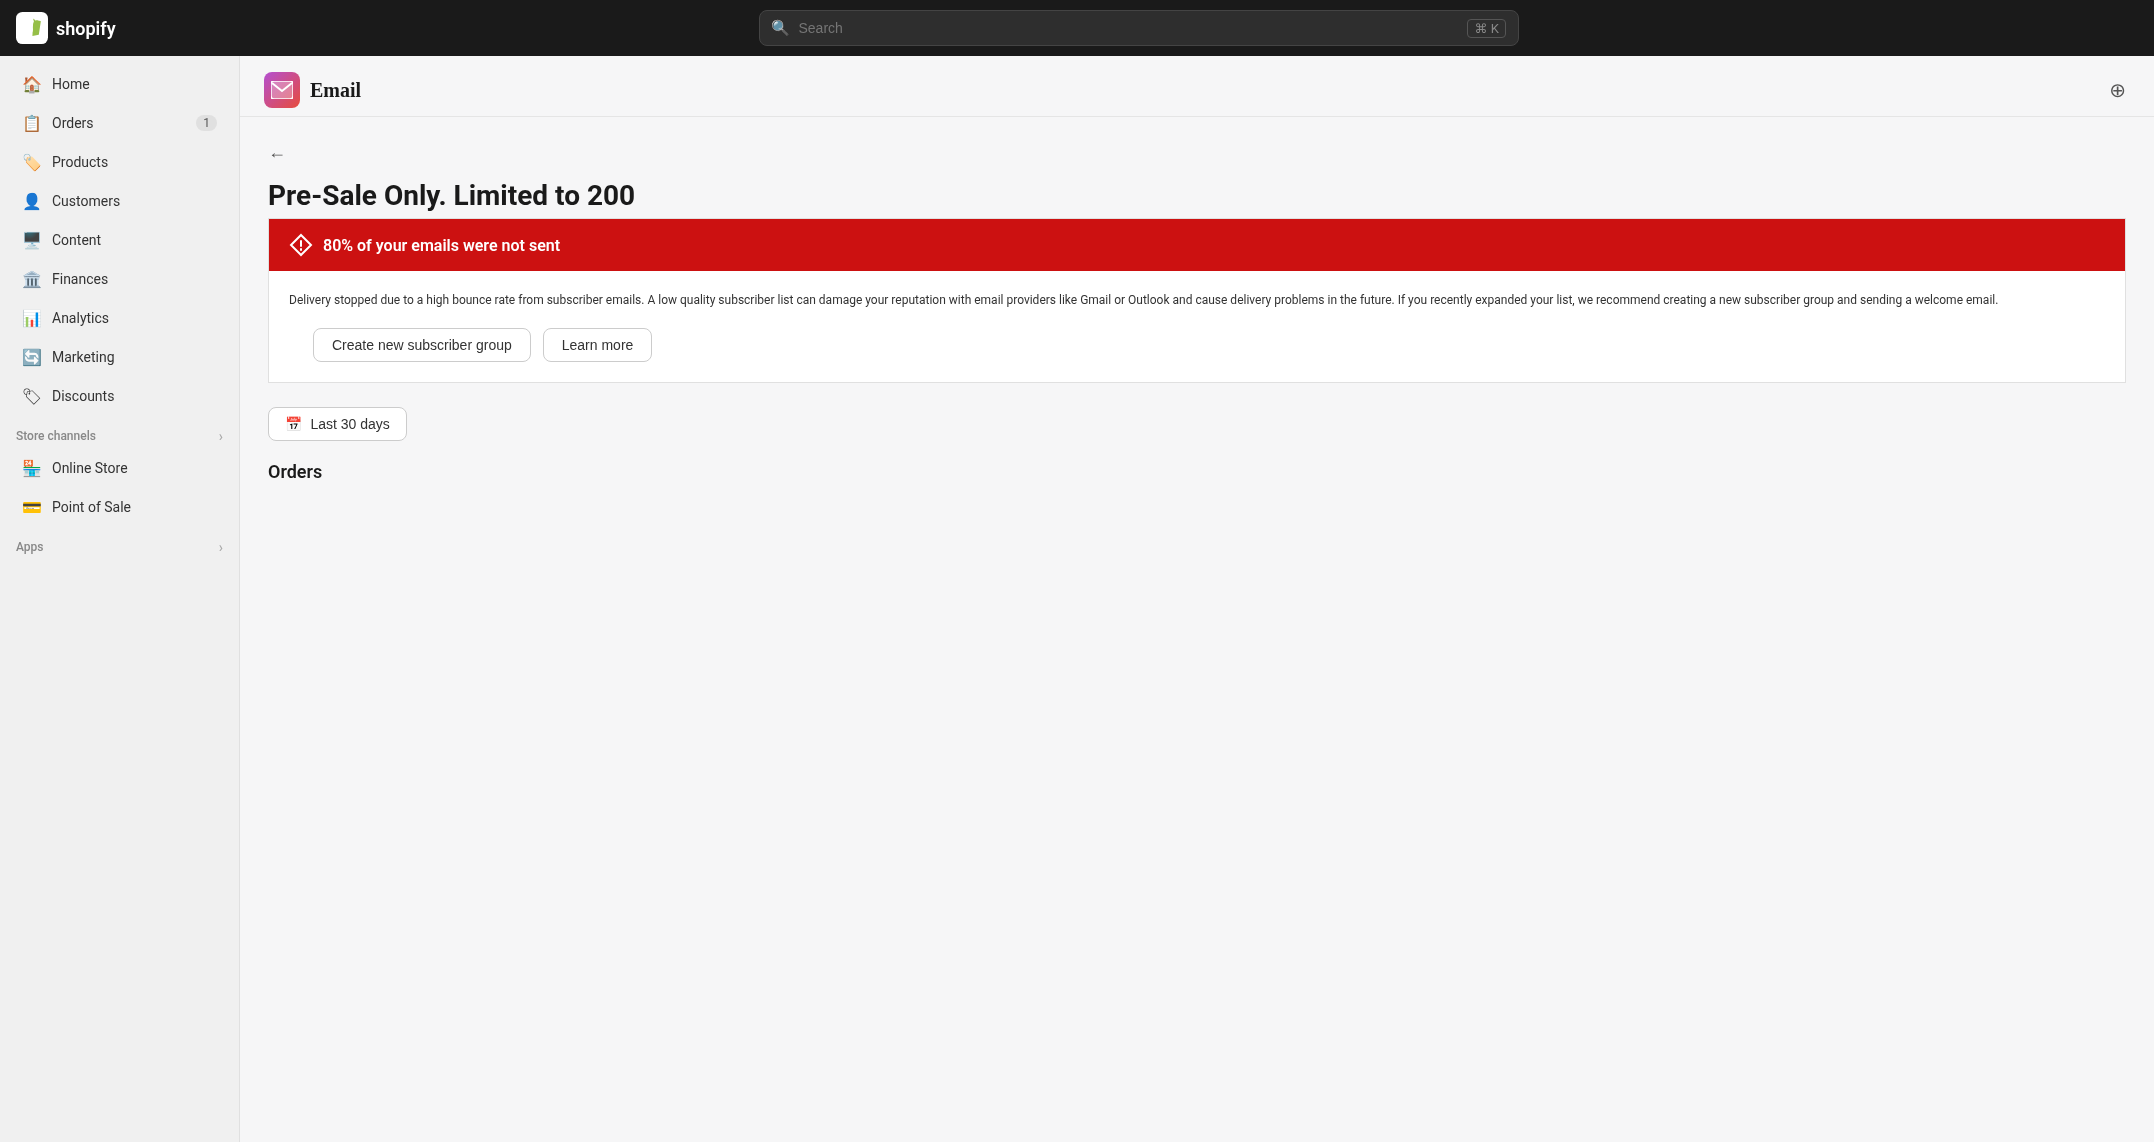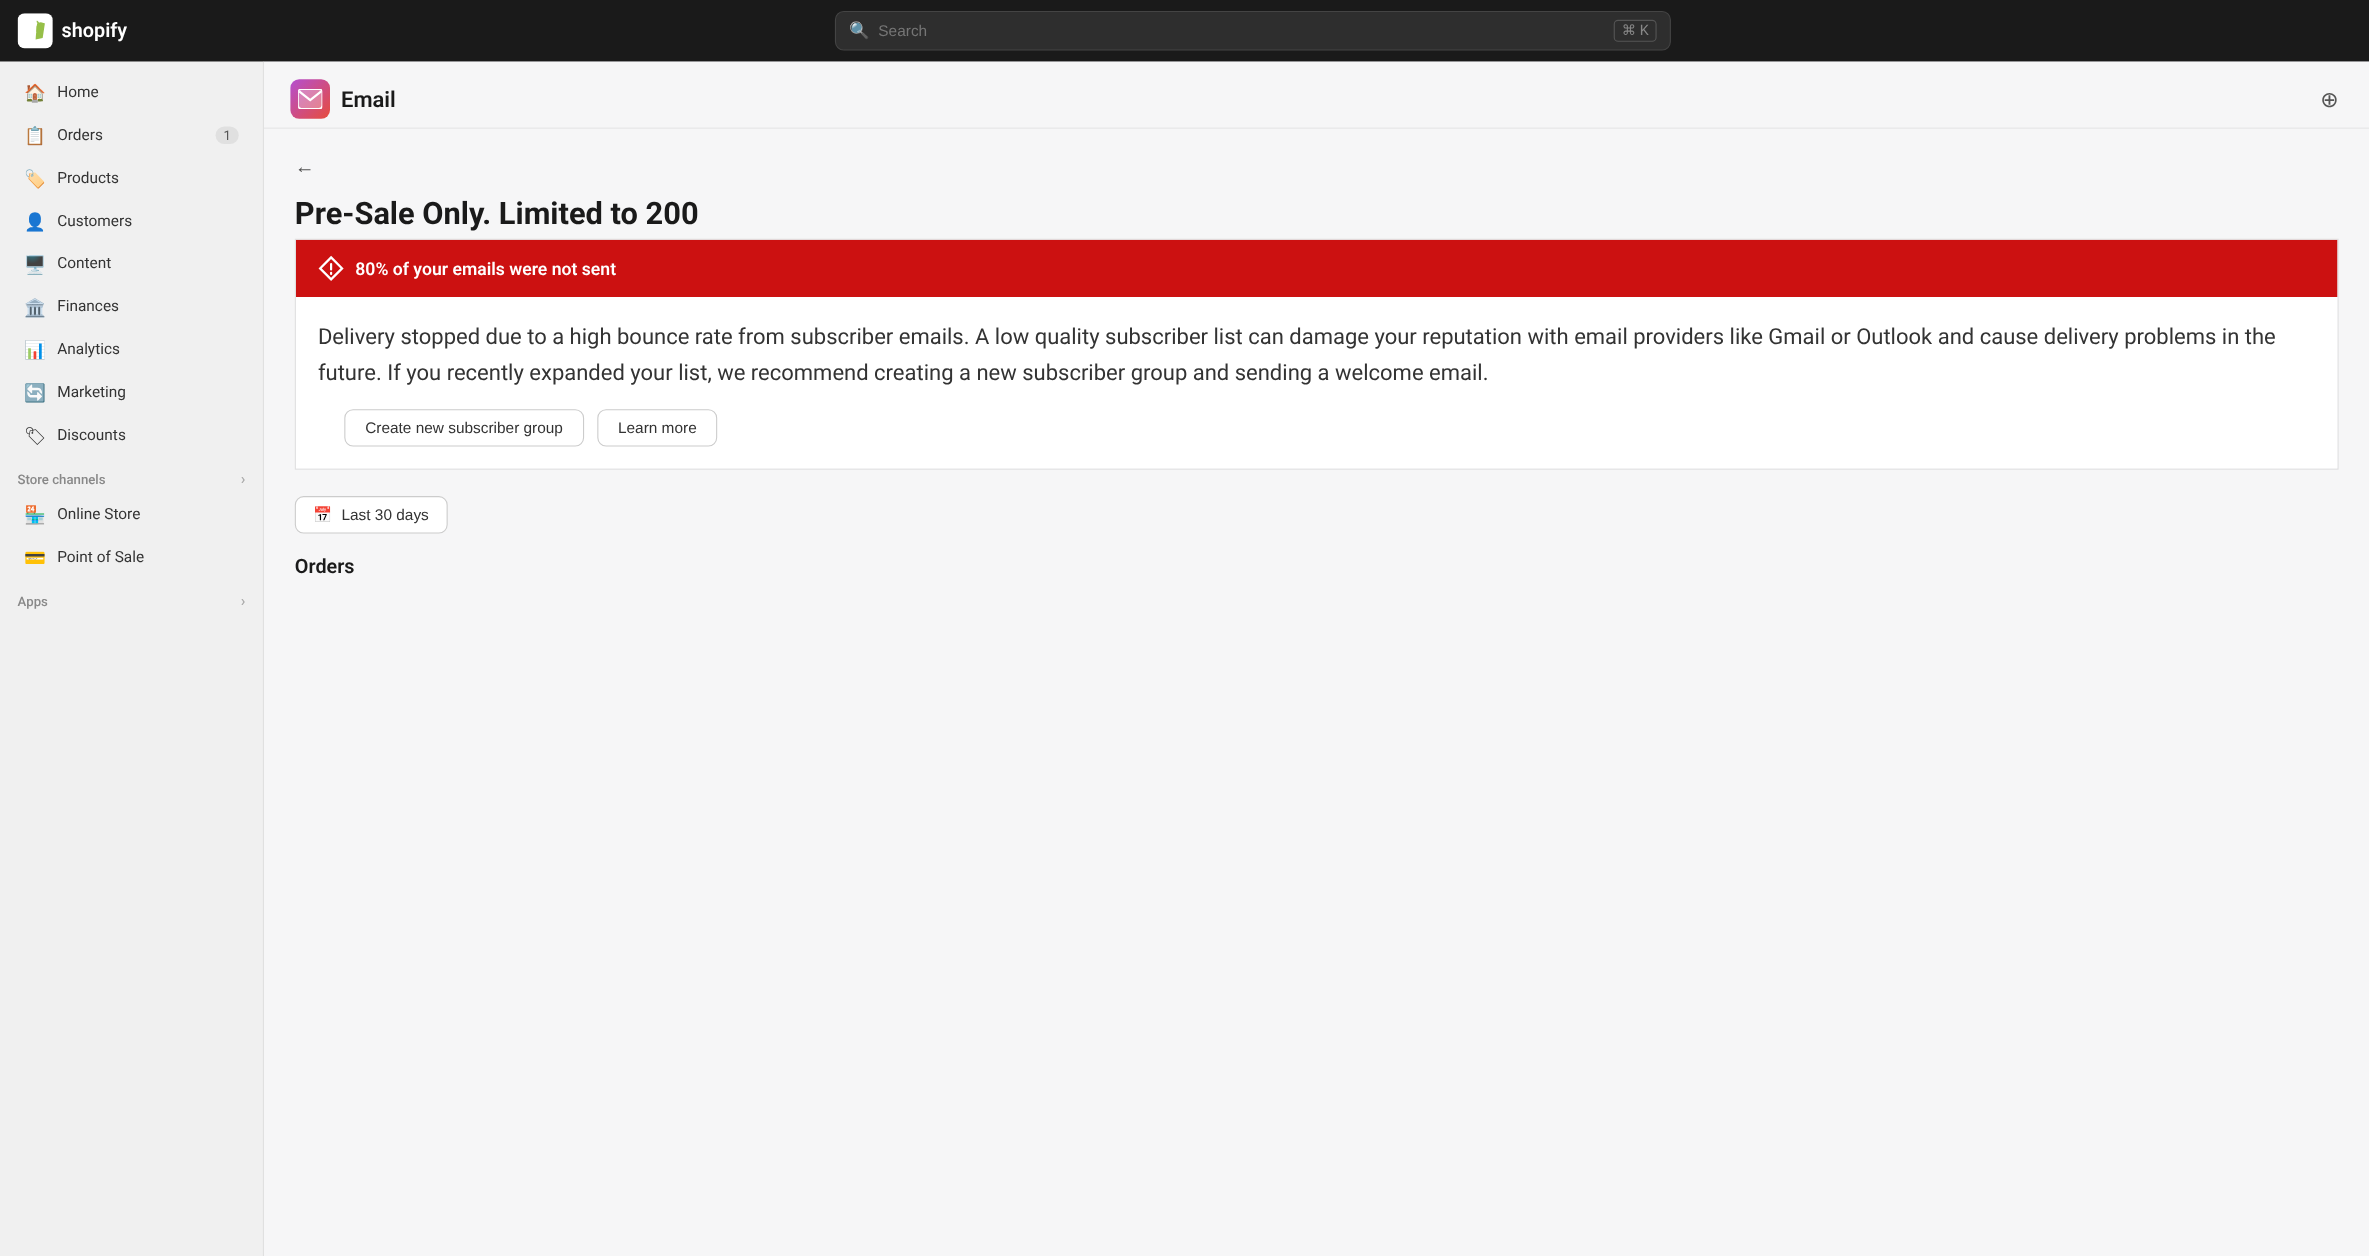--- a/index.html
+++ b/index.html
@@ -135,20 +135,21 @@
     }
 
     
     .page-header {
       background: #f6f6f7;
       padding: 16px 24px 8px;
       display: flex;
       align-items: center;
       gap: 10px;
       border-bottom: 1px solid #e5e5e5;
+      font-family: Liberation Serif, serif;
     }
     .email-icon-badge {
       width: 36px;
       height: 36px;
       border-radius: 8px;
       background: linear-gradient(135deg, #b44fd1, #e74c3c);
       display: flex;
       align-items: center;
       justify-content: center;
       font-size: 18px;
@@ -214,21 +215,21 @@
     .alert-title-text {
       color: #fff;
       font-size: 16px;
       font-weight: 600;
     }
     .alert-body {
       background: #fff;
       padding: 20px 20px 20px;
     }
     .alert-description {
-      font-size: 20px;
+      font-size: 12px;
       color: #333;
       line-height: 1.6;
       margin-bottom: 18px;
     }
     .alert-actions {
       display: flex;
       gap: 12px;
       padding-left: 24px;
     }
     .btn-outline {

